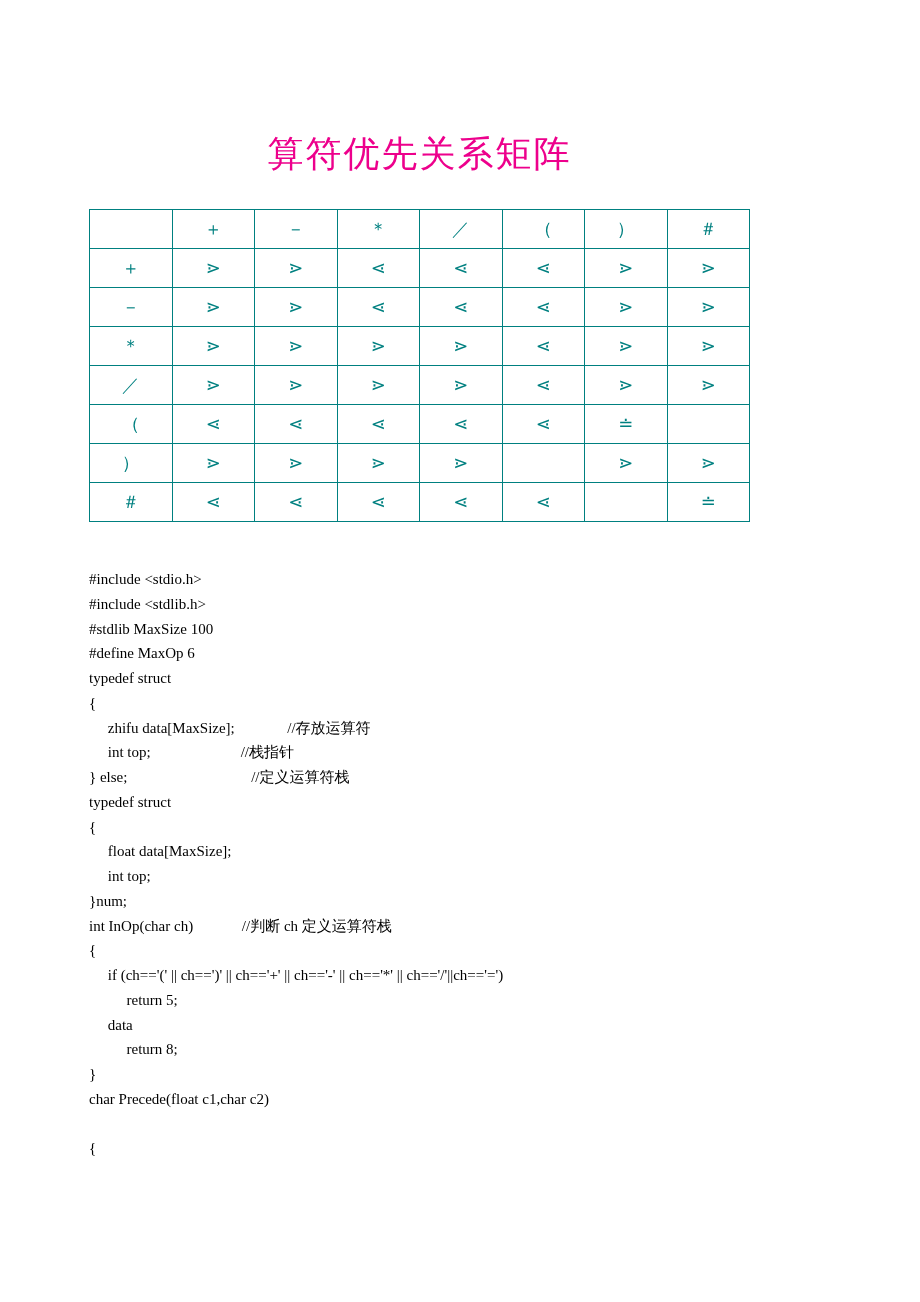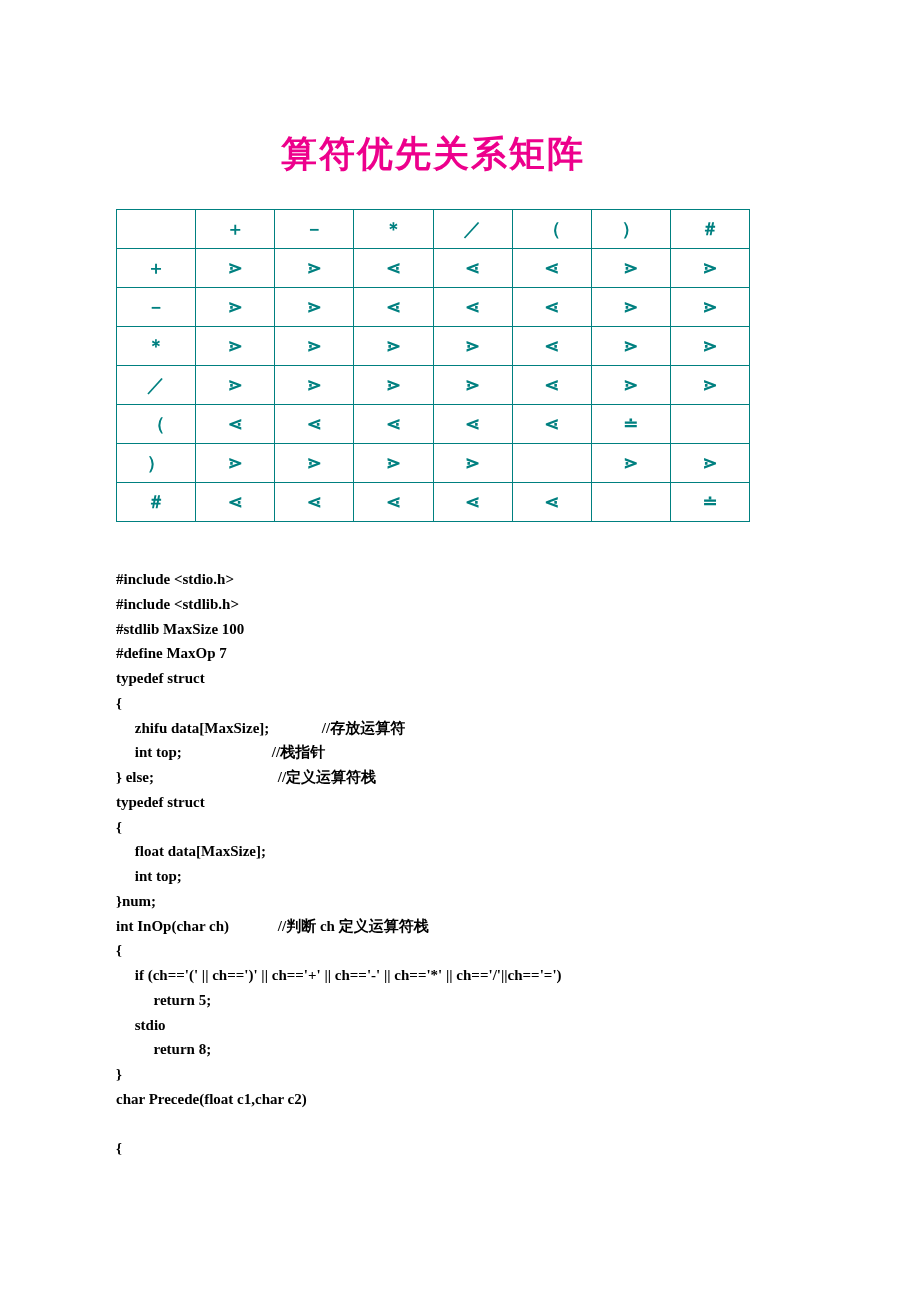--- a/index.html
+++ b/index.html
@@ -3,22 +3,21 @@
 <meta charset="utf-8">
 <style>
   body {
     margin: 0;
     padding: 0;
     background: #fff;
     font-family: "SimSun", "Times New Roman", serif;
     width: 920px;
   }
   .page {
-    padding: 130px 170px 60px 116px;
-    font-weight: bold;
+    padding: 130px 170px 60px 89px;
   }
   .title {
     text-align: center;
     font-size: 36px;
     color: #ed008c;
     font-family: "SimSun", serif;
     margin-bottom: 30px;
     letter-spacing: 2px;
   }
   table {
@@ -135,35 +134,35 @@
       <td>⋖</td>
       <td></td>
       <td>≐</td>
     </tr>
   </tbody>
     </table>
 
   <div class="code"><span>#include &lt;stdio.h&gt;</span>
 <span>#include &lt;stdlib.h&gt;</span>
 <span>#stdlib MaxSize 100</span>
-<span>#define MaxOp 7</span>
+<span>#define MaxOp 6</span>
 <span>typedef struct</span>
 <span>{</span>
 <span>     zhifu data[MaxSize];              //存放运算符</span>
 <span>     int top;                        //栈指针</span>
 <span>} else;                                 //定义运算符栈</span>
 <span>typedef struct</span>
 <span>{</span>
 <span>     float data[MaxSize];</span>
 <span>     int top;</span>
 <span>}num;</span>
 <span>int InOp(char ch)             //判断 ch 定义运算符栈</span>
 <span>{</span>
 <span>     if (ch=='(' || ch==')' || ch=='+' || ch=='-' || ch=='*' || ch=='/'||ch=='=')</span>
 <span>          return 5;</span>
-<span>     stdio</span>
+<span>     data</span>
 <span>          return 8;</span>
 <span>}</span>
 <span>char Precede(float c1,char c2)</span>
 <span></span>
 <span>{</span></div>
 
 </div>
 
 </body></html>

